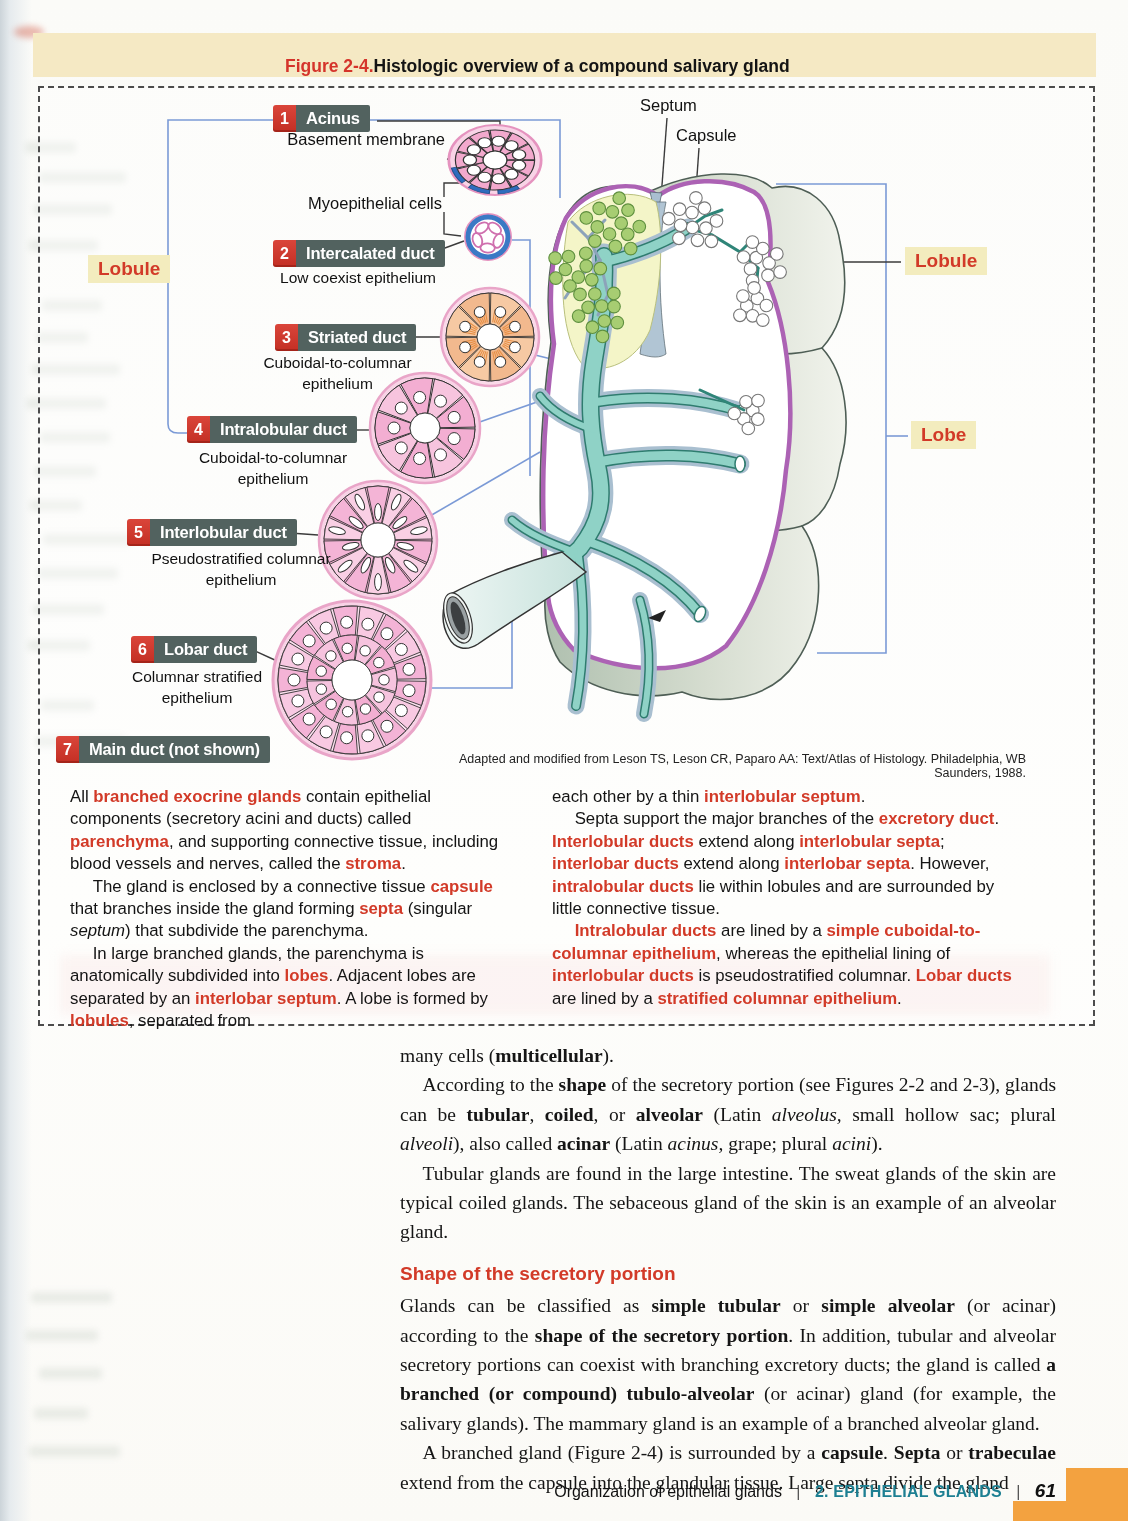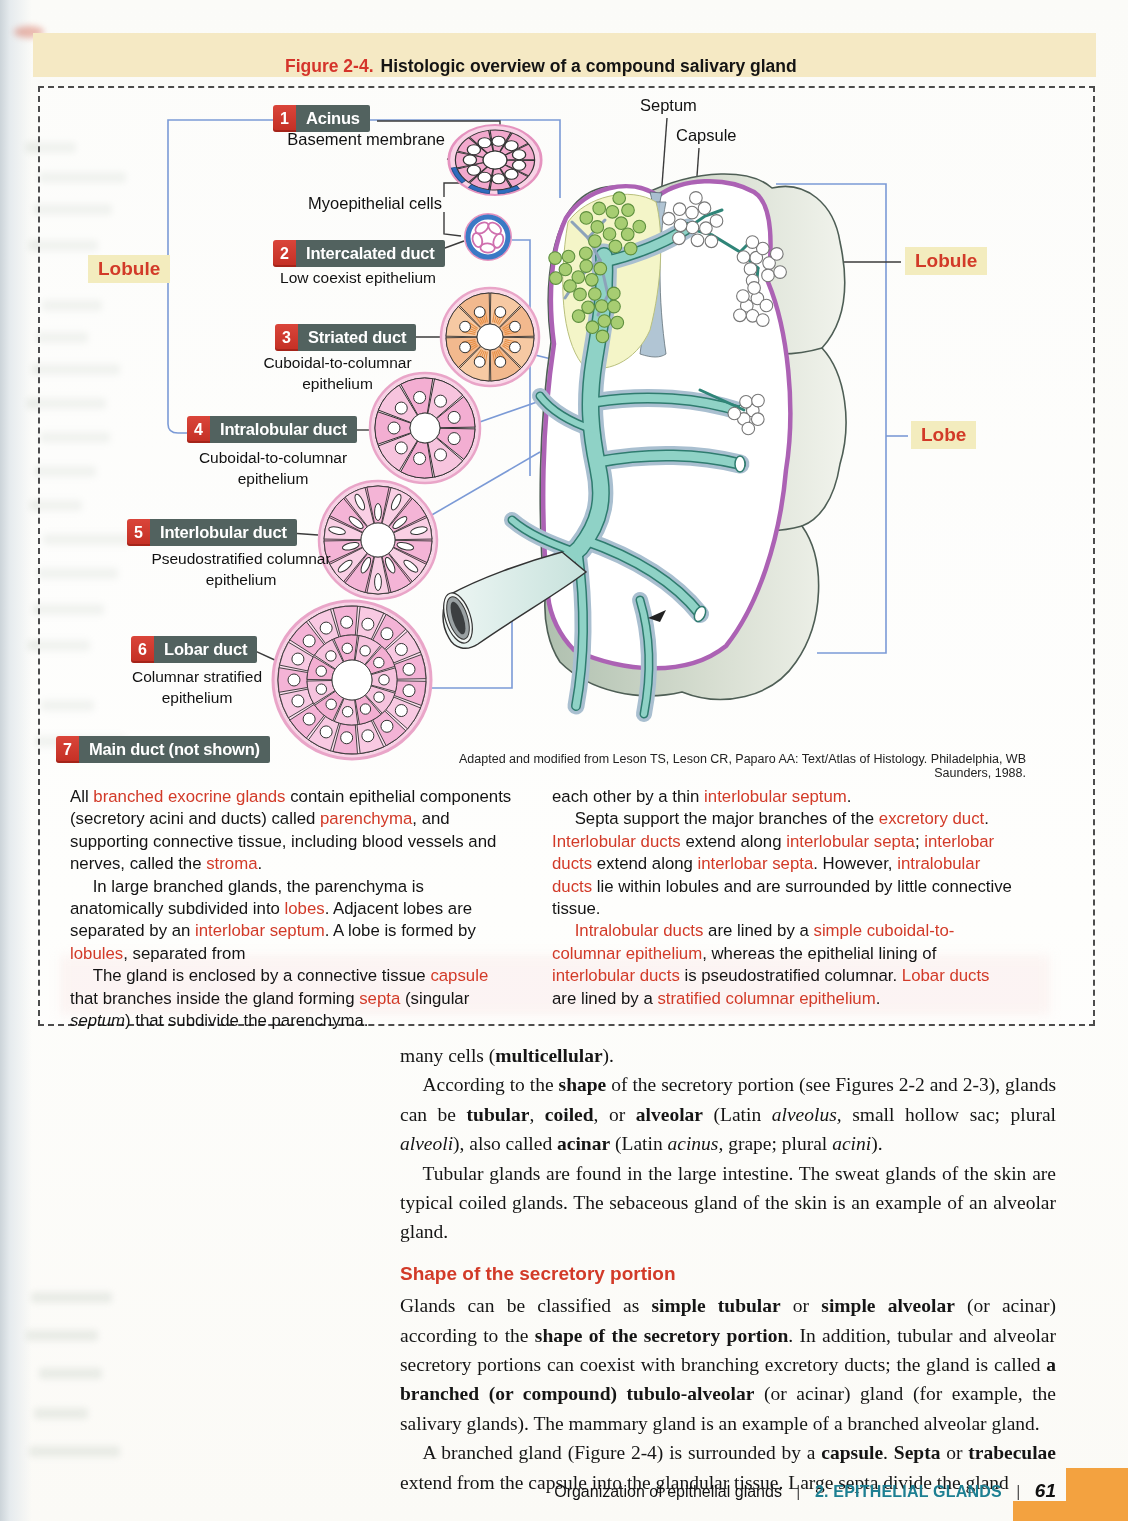--- a/index.html
+++ b/index.html
@@ -7,21 +7,21 @@
         background:linear-gradient(180deg,#fbfbf8 0%,#fdfdfb 60%,#fbfaf6 100%);
         font-family:"Liberation Sans",sans-serif;color:#1c1c1c;}
   .scan-edge-left{position:absolute;left:0;top:0;width:34px;height:100%;
         background:linear-gradient(90deg,#ccd4d9 0,#e6ebee 10px,rgba(255,255,255,0) 32px);}
   .scan-smudge{position:absolute;left:14px;top:26px;width:30px;height:12px;border-radius:50%;
         background:rgba(204,72,48,.38);filter:blur(3px);}
   
   .title-band{position:absolute;left:33px;top:33px;width:1063px;height:44px;
         background:var(--band-cream,#f5e9c4);display:flex;align-items:flex-end;}
   .title-band .fig-label{color:var(--accent-red,#d5342b);font-weight:bold;font-size:17.5px;margin-left:252px;}
-  .title-band .fig-title{font-weight:bold;font-size:17.5px;margin-left:7px;color:#141414;}
+  .title-band .fig-title{font-weight:bold;font-size:17.5px;color:#141414;}
   
   .figure-box{position:absolute;left:38px;top:86px;width:1053px;height:936px;
         border:2px dashed #4c4c4c;background:rgba(255,255,255,.35);}
   
   .item{position:absolute;display:flex;align-items:stretch;height:27px;}
   .item .num{width:23px;background:linear-gradient(180deg,#da453a,#c32f24);color:#fff;
         font-weight:bold;font-size:16px;display:flex;align-items:center;justify-content:center;
         border-radius:3px 0 0 3px;box-shadow:inset 0 -2px 0 rgba(120,20,10,.4);}
   .item .lab{background:var(--label-slate,#52625f);color:#fff;font-weight:bold;font-size:16.5px;
         display:flex;align-items:center;padding:0 10px;letter-spacing:-.2px;border-radius:0 2px 2px 0;}
@@ -31,21 +31,21 @@
   .hl{position:absolute;background:var(--highlight-yellow,#f3ecbe);color:var(--term-red,#cf3427);
       font-weight:bold;font-size:19px;padding:3px 10px;}
   .citation{position:absolute;left:400px;top:752px;width:626px;text-align:right;
       font-size:12.5px;color:#222;}
   
   .fig-col{position:absolute;top:786px;font-size:16.8px;line-height:22.4px;color:#141414;}
   .fig-col p{margin:0;}
   .fig-col p.ind{text-indent:1.35em;}
   #colL{left:70px;width:445px;}
   #colR{left:552px;width:462px;}
-  .t-r{color:var(--term-red,#d23a28);font-weight:normal;}
+  .t-r{color:var(--term-red,#d23a28);font-weight:bold;}
   .t-b{font-weight:bold;}
   .t-i{font-style:italic;}
   
   .body-text{position:absolute;left:400px;top:1041px;width:656px;
       font-family:"Liberation Serif",serif;font-size:19.5px;line-height:29.4px;
       color:#151515;text-align:justify;}
   .body-text p{margin:0;}
   .body-text p.ind{text-indent:1.15em;}
   .body-text h3{margin:12px 0 3px 0;font-family:"Liberation Sans",sans-serif;
       font-size:19px;color:var(--term-red,#d0291c);}
@@ -583,22 +583,22 @@
   <div class="ann" style="left:640px;top:96px;">Septum</div>
   <div class="ann" style="left:676px;top:126px;">Capsule</div>
   <div class="hl" style="left:88px;top:255px;">Lobule</div>
   <div class="hl" style="left:905px;top:247px;">Lobule</div>
   <div class="hl" style="left:911px;top:421px;">Lobe</div>
 
   <div class="citation">Adapted and modified from Leson TS, Leson CR, Paparo AA: Text/Atlas of Histology. Philadelphia, WB Saunders, 1988.</div>
 
   <div class="fig-col" id="colL">
     <p><span>All </span><span class="t-r">branched exocrine glands</span><span> contain epithelial components (secretory acini and ducts) called </span><span class="t-r">parenchyma</span><span>, and supporting connective tissue, including blood vessels and nerves, called the </span><span class="t-r">stroma</span><span>.</span></p>
+    <p class="ind"><span>The gland is enclosed by a connective tissue </span><span class="t-r">capsule</span><span> that branches inside the gland forming </span><span class="t-r">septa</span><span> (singular </span><span class="t-i">septum</span><span>) that subdivide the parenchyma.</span></p>
     <p class="ind"><span>In large branched glands, the parenchyma is anatomically subdivided into </span><span class="t-r">lobes</span><span>. Adjacent lobes are separated by an </span><span class="t-r">interlobar septum</span><span>.  A lobe is formed by </span><span class="t-r">lobules</span><span>, separated from</span></p>
-    <p class="ind"><span>The gland is enclosed by a connective tissue </span><span class="t-r">capsule</span><span> that branches inside the gland forming </span><span class="t-r">septa</span><span> (singular </span><span class="t-i">septum</span><span>) that subdivide the parenchyma.</span></p>
   </div>
   <div class="fig-col" id="colR">
     <p><span>each other by a thin </span><span class="t-r">interlobular septum</span><span>.</span></p>
     <p class="ind"><span>Septa support the major branches of the </span><span class="t-r">excretory duct</span><span>. </span><span class="t-r">Interlobular ducts</span><span> extend along </span><span class="t-r">interlobular septa</span><span>; </span><span class="t-r">interlobar ducts</span><span> extend along </span><span class="t-r">interlobar septa</span><span>. However, </span><span class="t-r">intralobular ducts</span><span> lie within lobules and are surrounded by little connective tissue.</span></p>
     <p class="ind"><span class="t-r">Intralobular ducts</span><span> are lined by a </span><span class="t-r">simple cuboidal-to-columnar epithelium</span><span>, whereas the epithelial lining of </span><span class="t-r">interlobular ducts</span><span> is pseudostratified columnar. </span><span class="t-r">Lobar ducts</span><span> are lined by a </span><span class="t-r">stratified columnar epithelium</span><span>.</span></p>
   </div>
 
   <div class="body-text">
     <p><span>many cells (</span><span class="t-b">multicellular</span><span>).</span></p>
     <p class="ind"><span>According to the </span><span class="t-b">shape</span><span> of the secretory portion (see Figures 2-2 and 2-3), glands can be </span><span class="t-b">tubular</span><span>, </span><span class="t-b">coiled</span><span>, or </span><span class="t-b">alveolar</span><span> (Latin </span><span class="t-i">alveolus,</span><span> small hollow sac; plural </span><span class="t-i">alveoli</span><span>), also called </span><span class="t-b">acinar</span><span> (Latin </span><span class="t-i">acinus,</span><span> grape; plural </span><span class="t-i">acini</span><span>).</span></p>

